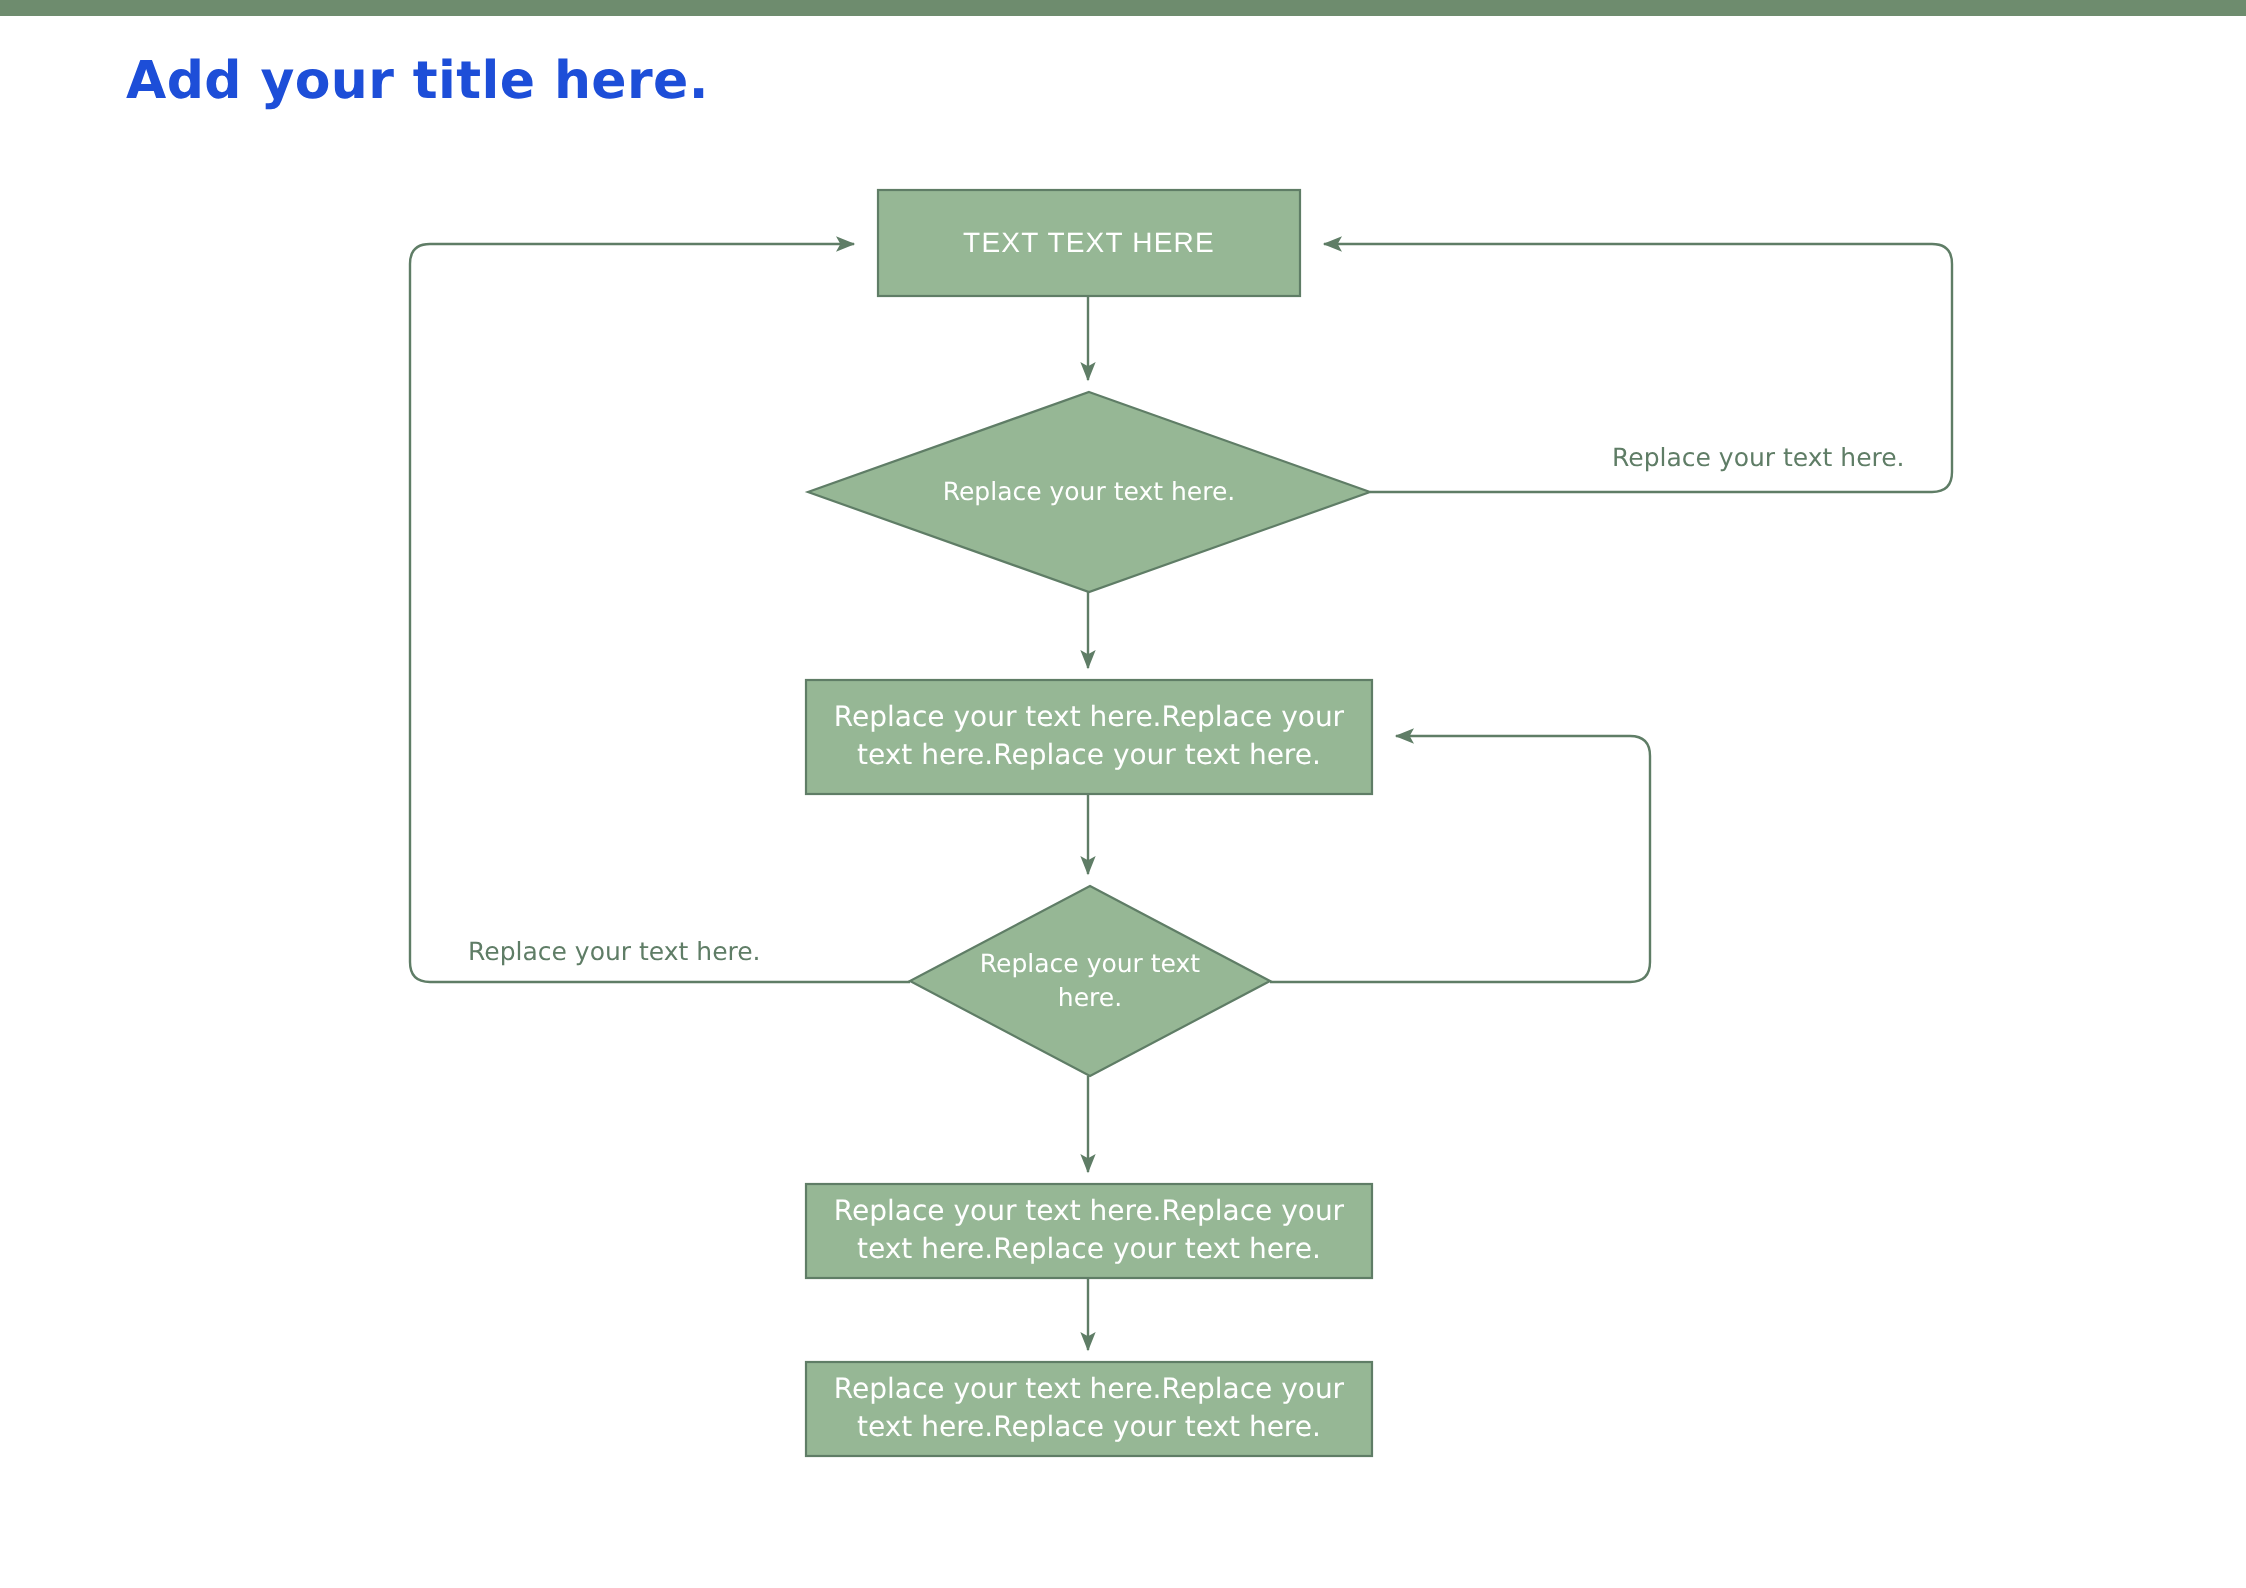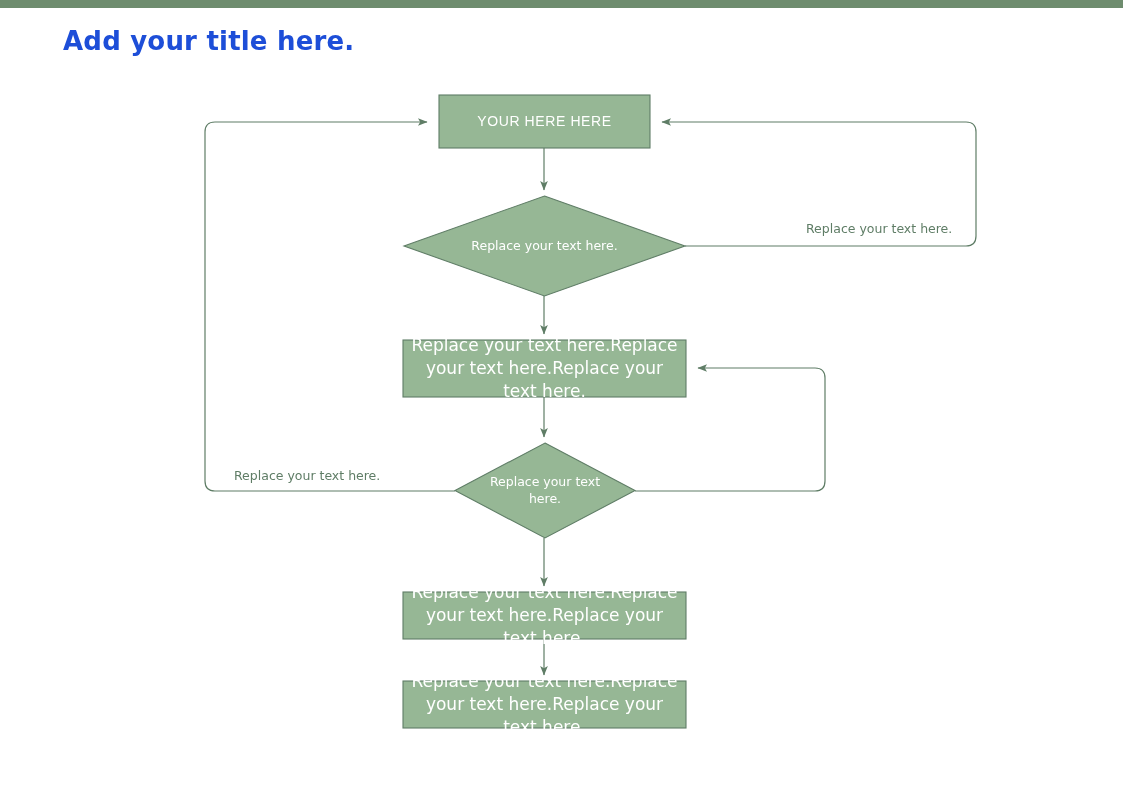--- a/index.html
+++ b/index.html
@@ -42,21 +42,21 @@
   }
   .node-label {
     position: absolute;
     color: #ffffff;
     text-align: center;
     pointer-events: none;
     line-height: 1.35;
     font-family: "DejaVu Sans", sans-serif;
   }
   .box-label {
-    font-size: 17px;
+    font-size: 14px;
   }
   .header-label {
     font-size: 14px;
     font-family: "Liberation Sans", sans-serif;
     letter-spacing: 0.6px;
   }
   .diamond-label {
     font-size: 12.5px;
   }
   .edge-label {
@@ -103,21 +103,21 @@
     <rect x="403" y="340" width="283" height="57" fill="#96b795" stroke="#5f7d66" stroke-width="1.1"></rect>
 
     <polygon points="545,443 635,490.5 545,538 455,490.5" fill="#96b795" stroke="#5f7d66" stroke-width="1.1"></polygon>
 
     <rect x="403" y="592" width="283" height="47" fill="#96b795" stroke="#5f7d66" stroke-width="1.1"></rect>
 
     <rect x="403" y="681" width="283" height="47" fill="#96b795" stroke="#5f7d66" stroke-width="1.1"></rect>
   </g>
 </svg>
 
-<div class="node-label header-label" style="left:439px; top:95px; width:211px; height:53px; display:flex; align-items:center; justify-content:center;">YOUR HERE HERE</div>
+<div class="node-label header-label" style="left:439px; top:95px; width:211px; height:53px; display:flex; align-items:center; justify-content:center;">TEXT TEXT HERE</div>
 
 <div class="node-label diamond-label" style="left:424px; top:196px; width:241px; height:100px; display:flex; align-items:center; justify-content:center;">Replace your text here.</div>
 
 <div class="node-label box-label" style="left:411px; top:340px; width:267px; height:57px; display:flex; align-items:center; justify-content:center;">Replace your text here.Replace your text here.Replace your text here.</div>
 
 <div class="node-label diamond-label" style="left:485px; top:443px; width:120px; height:95px; display:flex; align-items:center; justify-content:center;">Replace your text here.</div>
 
 <div class="node-label box-label" style="left:411px; top:592px; width:267px; height:47px; display:flex; align-items:center; justify-content:center;">Replace your text here.Replace your text here.Replace your text here.</div>
 
 <div class="node-label box-label" style="left:411px; top:681px; width:267px; height:47px; display:flex; align-items:center; justify-content:center;">Replace your text here.Replace your text here.Replace your text here.</div>

